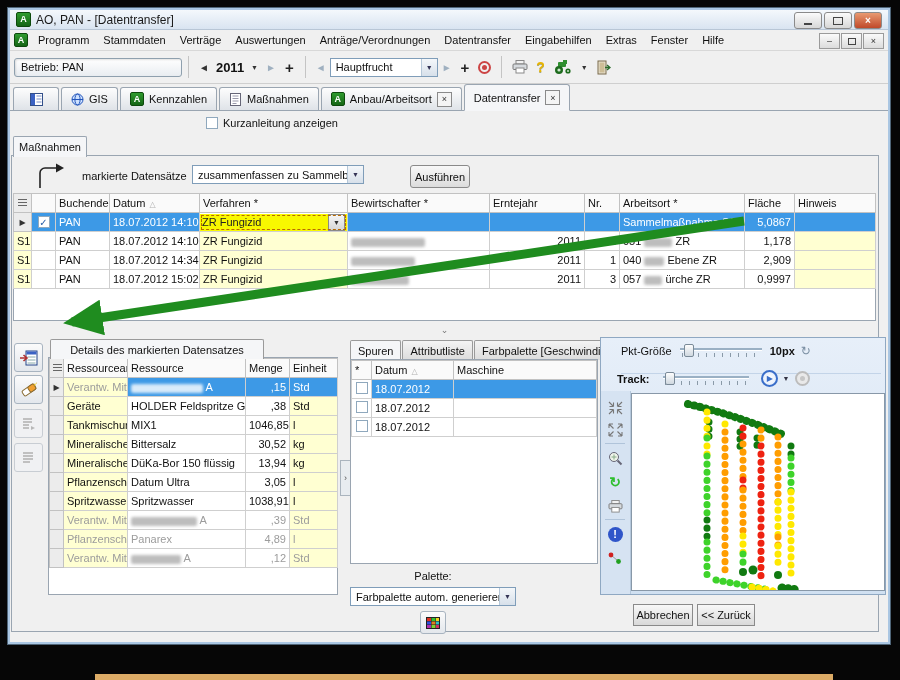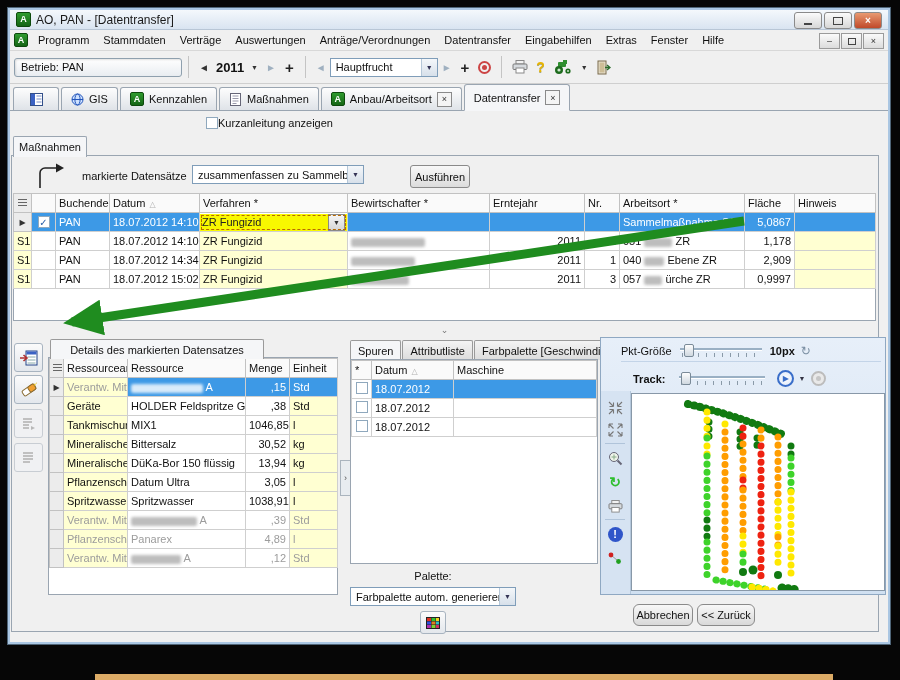--- a/index.html
+++ b/index.html
@@ -58,21 +58,21 @@
             border-bottom:1px solid #9aa5b1;display:flex;align-items:flex-end;padding-left:3px;box-sizing:border-box;}
   .tab{height:22px;border:1px solid #9aa5b1;border-bottom:none;border-radius:3px 3px 0 0;
        background:linear-gradient(#fdfdfd,#dfe3e8);display:flex;align-items:center;gap:5px;
        padding:0 9px;margin-right:2px;}
   .tab.active{background:#f5f6f8;height:25px;border-bottom:1px solid #f5f6f8;margin-bottom:-1px;}
   .tabclose{width:13px;height:13px;border:1px solid #8a8a8a;background:#f4f4f4;font-size:9px;
             display:flex;align-items:center;justify-content:center;color:#333;}
   .icon12{width:13px;height:13px;display:inline-block;}
   
   .heading{position:absolute;left:22px;top:106px;font-size:13px;color:#222;}
-  .kurz{position:absolute;left:196px;top:107px;display:flex;align-items:center;}
+  .kurz{position:absolute;left:196px;top:107px;display:flex;align-items:center;gap:5px;}
   .checkbox{width:12px;height:12px;border:1px solid #8fa8bd;background:#fff;box-sizing:border-box;
             display:inline-flex;align-items:center;justify-content:center;font-size:10px;color:#2a5fa8;}
   .mtab{position:absolute;left:3px;top:126px;width:72px;height:20px;background:#f5f6f8;
         border:1px solid #9aa5b1;border-bottom:none;border-radius:2px 2px 0 0;
         display:flex;align-items:center;justify-content:center;z-index:2;}
   .bigpanel{position:absolute;left:1px;top:145px;width:868px;height:477px;border:1px solid #9aa5b1;
             background:#f0f0f0;box-sizing:border-box;}
   
   .action-label{position:absolute;left:72px;top:160px;}
   .action-combo{position:absolute;left:182px;top:155px;width:172px;}
@@ -137,21 +137,21 @@
   .discircle i{width:5px;height:5px;border-radius:50%;background:#c6c6c6;}
   .mapstrip{position:absolute;left:0;top:53px;width:29px;height:203px;background:#d6e3f2;
             border-right:1px solid #b5c8dc;}
   .stripbtn{position:absolute;left:4px;width:20px;height:18px;display:flex;align-items:center;justify-content:center;}
   .stripsep{position:absolute;left:4px;width:20px;height:1px;background:#b0c4da;}
   .excl{width:15px;height:15px;border-radius:50%;background:#2f55c9;color:#fff;font-weight:bold;
         font-size:11px;display:flex;align-items:center;justify-content:center;}
   .maparea{position:absolute;left:30px;top:55px;width:254px;height:198px;background:#fff;
            border:1px solid #8898a8;box-sizing:border-box;}
   
-  .fbtn{position:absolute;height:20px;border:1px solid #8a8a8a;border-radius:6px;
+  .fbtn{position:absolute;height:20px;border:1px solid #8a8a8a;border-radius:0;
         background:linear-gradient(#f8f8f8,#d9d9d9);display:flex;align-items:center;justify-content:center;}
   .tanstrip{position:absolute;left:95px;top:674px;width:738px;height:6px;background:#dcab66;}
   .overlay{position:absolute;left:0;top:0;width:900px;height:680px;pointer-events:none;z-index:50;}
   .grayref{color:#7a8ea2;font-size:12px;}
 </style>
 </head>
 <body>
 
 <div class="screen">
 <div class="window">
@@ -570,31 +570,31 @@
             <rect x="5.5" y="4.5" width="4" height="3" fill="#e08020"></rect>
             <rect x="10" y="4.5" width="3" height="3" fill="#30c0c0"></rect>
             <rect x="1" y="8" width="4" height="3" fill="#b030b0"></rect>
             <rect x="5.5" y="8" width="4" height="3" fill="#80d030"></rect>
             <rect x="10" y="8" width="3" height="3" fill="#d03060"></rect>
           </svg>
     </span>
   </div>
 
   <div class="rpanel">
-    <div class="sliderrow" style="left:20px;top:6px;width:260px;border-bottom:1px solid #c3d4e8;padding-bottom:3px;">
+    <div class="sliderrow" style="left:20px;top:6px;width:260px;border-bottom:1px solid #c3d4e8;padding-bottom:15px;">
       <span>Pkt-Größe</span>
       <span class="slider" style="width:82px;margin-left:8px;">
         <span class="trackline"></span>
             <span class="ticks"></span>
             <span class="thumb" style="left:4px;"></span>
       </span>
       <span style="margin-left:8px;font-weight:bold;">10px</span>
       <span class="grayref" style="margin-left:6px;">↻</span>
     </div>
-    <div class="sliderrow" style="left:32px;top:32px;width:260px;">
+    <div class="sliderrow" style="left:16px;top:32px;width:260px;">
       <span style="font-weight:bold;">Track:</span>
       <span class="slider" style="width:86px;margin-left:14px;">
         <span class="trackline"></span>
             <span class="ticks"></span>
             <span class="thumb" style="left:2px;"></span>
       </span>
       <span class="playbtn" style="margin-left:12px;">▶</span>
       <span style="font-size:7px;margin-left:4px;color:#334;">▼</span>
       <span class="discircle" style="margin-left:6px;">
             <i></i>

